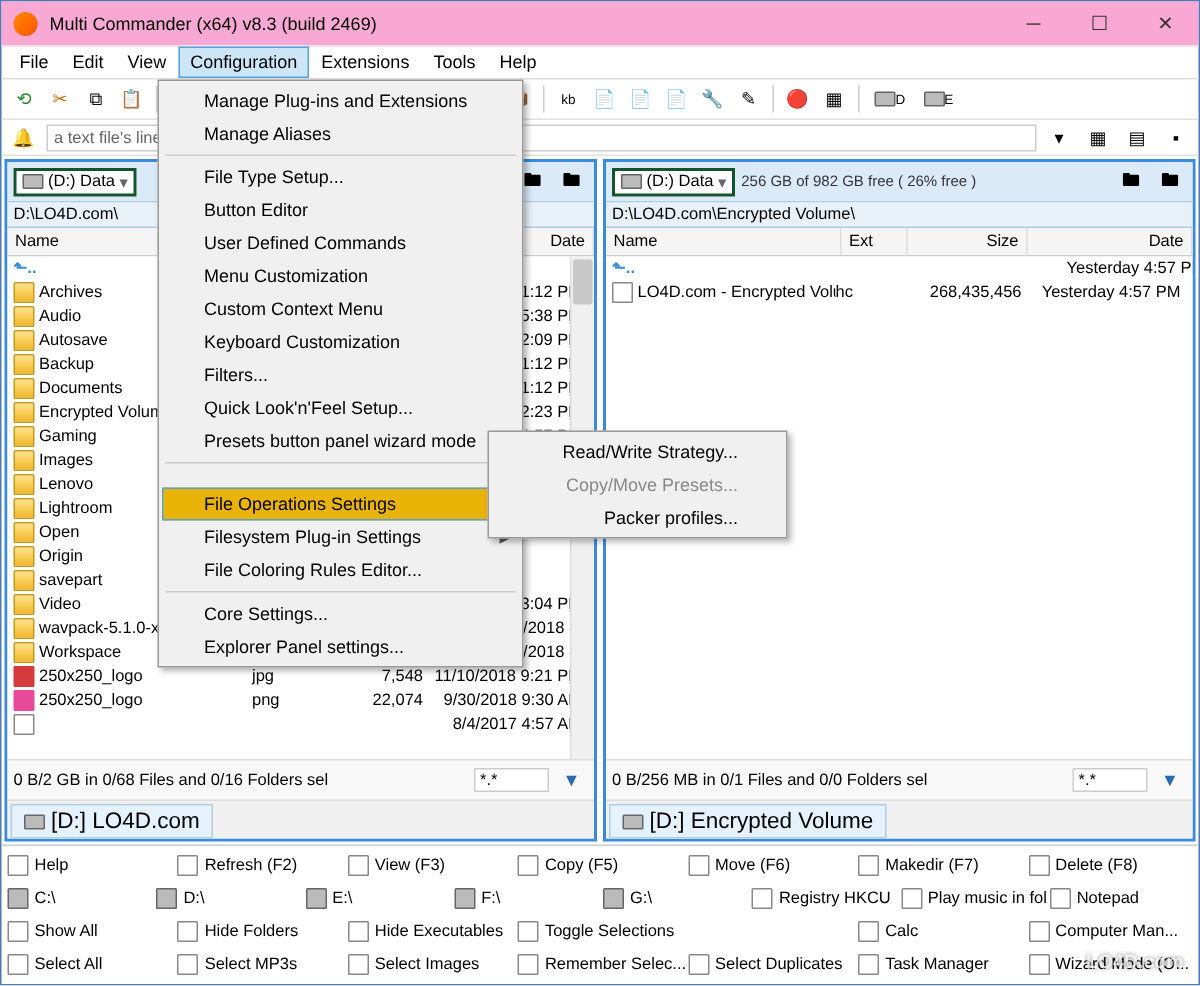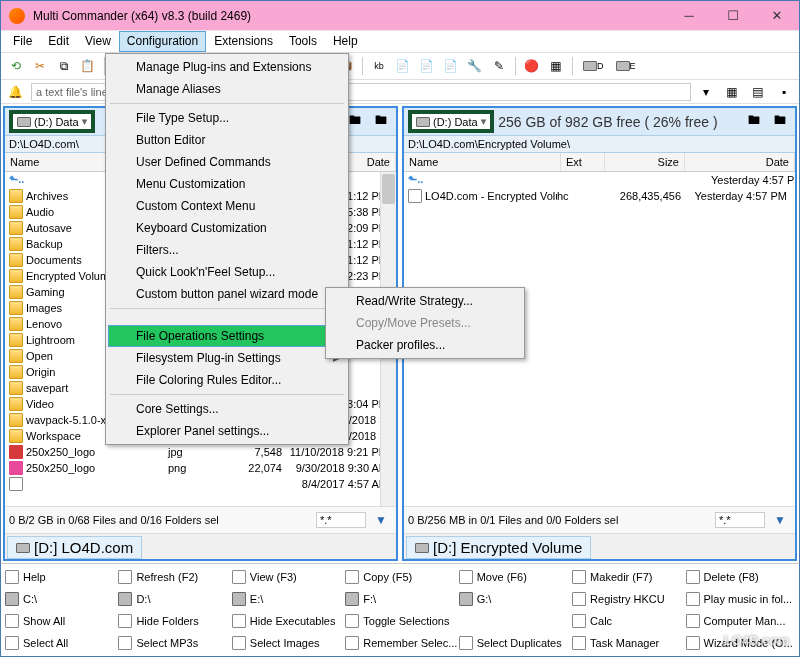--- a/index.html
+++ b/index.html
@@ -14,23 +14,23 @@
 .menubar .menuitem.open { background: #cde6f7; border: 1px solid #5aa1d8; padding: 2px 7px; }
 .toolbar { display: flex; align-items: center; padding: 2px 4px; gap: 2px; border-bottom: 1px solid #e0e0e0; min-height: 26px; flex-wrap: wrap; }
 .tbtn { width: 22px; height: 22px; border: 1px solid transparent; display: flex; align-items: center; justify-content: center; border-radius: 2px; font-size: 12px; }
 .tsep { width: 1px; height: 18px; background: #ccc; margin: 0 3px; }
 .tipbar { display:flex; align-items:center; padding:2px 4px; border-bottom:1px solid #e0e0e0; height:24px; gap:4px; }
 .tipbar .tiptext { flex:1; background:#fff; border:1px solid #ccc; padding:2px 4px; font-size:11px; color:#666; white-space:nowrap; overflow:hidden; }
 .panes { flex: 1; display: flex; gap: 4px; padding: 2px; min-height: 0; }
 .pane { flex: 1; border: 2px solid #3a8bdc; display: flex; flex-direction: column; min-width: 0; }
 .pane.right { border-color: #3a8bdc; }
 .drivebar { background: #dbeaf9; padding: 2px 4px; display: flex; align-items: center; gap: 4px; border-bottom: 1px solid #b0cde6; }
-.drivebar .drv { background:#fff; border:4px solid #14532d; padding:1px 4px; display:flex; align-items:center; gap:3px; font-size:11px;text-align:center; }
+.drivebar .drv { background:#fff; border:2px solid #14532d; padding:1px 4px; display:flex; align-items:center; gap:3px; font-size:11px;text-align:center; }
 .drivebar .spacer { flex:1; }
-.drivebar .info { font-size:14px; color:#333;text-align:center; }
+.drivebar .info { font-size:10px; color:#333;text-align:center; }
 .pathbar { background: #e8f0f8; padding: 2px 4px; border-bottom: 1px solid #b0cde6; font-size: 11px; }
 .filehdr { display:flex; background:#f5f5f5; border-bottom:1px solid #ccc; font-size:11px; }
 .filehdr .col { padding: 3px 5px; border-right: 1px solid #ddd; }
 .filelist { flex: 1; overflow: hidden; position: relative; background: #fff; }
 .filerow { display: flex; align-items: center; padding: 0 4px; height: 16px; font-size: 11px; white-space: nowrap; }
 .filerow .ico { width: 14px; height: 14px; margin-right: 3px; display:inline-block; flex-shrink:0; }
 .folder-ico { background: linear-gradient(180deg,#ffe08a,#f0b92a); border-radius: 1px; border:1px solid #c99a1a; }
 .file-ico { background: #fff; border: 1px solid #888; border-radius:1px; }
 .jpg-ico { background: #d63a3a; border-radius:1px; }
 .png-ico { background: #e84a9a; border-radius:1px; }
@@ -41,21 +41,21 @@
 .statrow .stxt { flex:1; }
 .statrow .filter { width: 50px; border:1px solid #ccc; padding:1px 3px; font-size:11px; }
 .tabstrip { display:flex; background:#f0f0f0; border-top:1px solid #ddd; }
 .tabstrip .tab { background:#e6f2fb; border:1px solid #b0cde6; padding:2px 8px; margin:2px 2px 0 2px; font-size:15px; display:flex; align-items:center; gap:4px; }
 .btnpanel { border-top: 1px solid #ccc; padding: 2px; }
 .btnrow { display: flex; }
 .btncell { flex: 1; padding: 4px 2px; display: flex; align-items: center; gap: 4px; font-size: 11px; justify-content: flex-start; white-space: nowrap; overflow: hidden; }
 .btncell .mico { width:14px; height:14px; display:inline-block; flex-shrink:0; }
 .dropdown { position: absolute; background: #f0f0f0; border: 1px solid #999; box-shadow: 2px 2px 4px rgba(0,0,0,0.3); z-index: 100; font-size: 12px; padding: 2px; }
 .dropdown .ditem { padding: 4px 30px 4px 28px; white-space: nowrap; position: relative; }
-.dropdown .ditem.hov { background: #22c55e; border: 1px solid #5aa1d8; padding: 3px 29px 3px 27px; margin-top: 16px; }
+.dropdown .ditem.hov { background: #eab308; border: 1px solid #5aa1d8; padding: 3px 29px 3px 27px; margin-top: 16px; }
 .dropdown .ditem.disabled { color: #888; }
 .dropdown .dsep { height: 1px; background: #ccc; margin: 3px 2px; }
 .dropdown .arrow::after { content: "▶"; position: absolute; right: 6px; font-size: 9px; color:#555; top:50%; transform:translateY(-50%); }
 .col-name { flex: 1; min-width: 0; overflow: hidden; }
 .col-ext { width: 44px; text-align: left; }
 .col-size { width: 70px; text-align: right; }
 .col-date { width: 110px; text-align: right; padding-right: 4px; }
 .right .col-size { width: 80px; }
 .disk-ico { width:14px; height:10px; background:#bbb; border:1px solid #666; border-radius:1px; display:inline-block; }
 .watermark { position:absolute; right:10px; bottom:8px; font-size:13px; color:rgba(255,255,255,0.75); font-weight:bold; text-shadow:0 0 3px rgba(0,0,0,0.5); z-index:200; pointer-events:none;padding-left:16px; }
@@ -420,20 +420,24 @@
           <span>G:\</span>
         </div>
         <div class="btncell">
           <span class="mico file-ico"></span>
           <span>Registry HKCU</span>
         </div>
         <div class="btncell">
           <span class="mico file-ico"></span>
           <span>Play music in fol...</span>
         </div>
+        <div class="btncell">
+          <span class="mico file-ico"></span>
+          <span>Notepad</span>
+        </div>
       </div>
       <div class="btnrow">
         <div class="btncell">
           <span class="mico file-ico"></span>
           <span>Show All</span>
         </div>
         <div class="btncell">
           <span class="mico file-ico"></span>
           <span>Hide Folders</span>
         </div>
@@ -494,29 +498,29 @@
       <div class="ditem">Manage Aliases</div>
       <div class="dsep"></div>
       <div class="ditem">File Type Setup...</div>
       <div class="ditem">Button Editor</div>
       <div class="ditem">User Defined Commands</div>
       <div class="ditem">Menu Customization</div>
       <div class="ditem">Custom Context Menu</div>
       <div class="ditem">Keyboard Customization</div>
       <div class="ditem">Filters...</div>
       <div class="ditem">Quick Look'n'Feel Setup...</div>
-      <div class="ditem">Custom button panel wizard mode</div>
+      <div class="ditem">Presets button panel wizard mode</div>
       <div class="dsep"></div>
       <div class="ditem hov arrow">File Operations Settings</div>
       <div class="ditem arrow">Filesystem Plug-in Settings</div>
       <div class="ditem">File Coloring Rules Editor...</div>
       <div class="dsep"></div>
       <div class="ditem">Core Settings...</div>
       <div class="ditem">Explorer Panel settings...</div>
     </div>
-  <div class="dropdown" id="submenu" style="left:324px; top:286px; width:200px;">
+  <div class="dropdown" id="submenu" style="left:324px; top:286px; width:200px;text-align:right;">
       <div class="ditem">Read/Write Strategy...</div>
       <div class="ditem disabled">Copy/Move Presets...</div>
       <div class="ditem">Packer profiles...</div>
     </div>
 
   <div class="watermark">LO4D.com</div>
 </div>
 
 </body></html>

